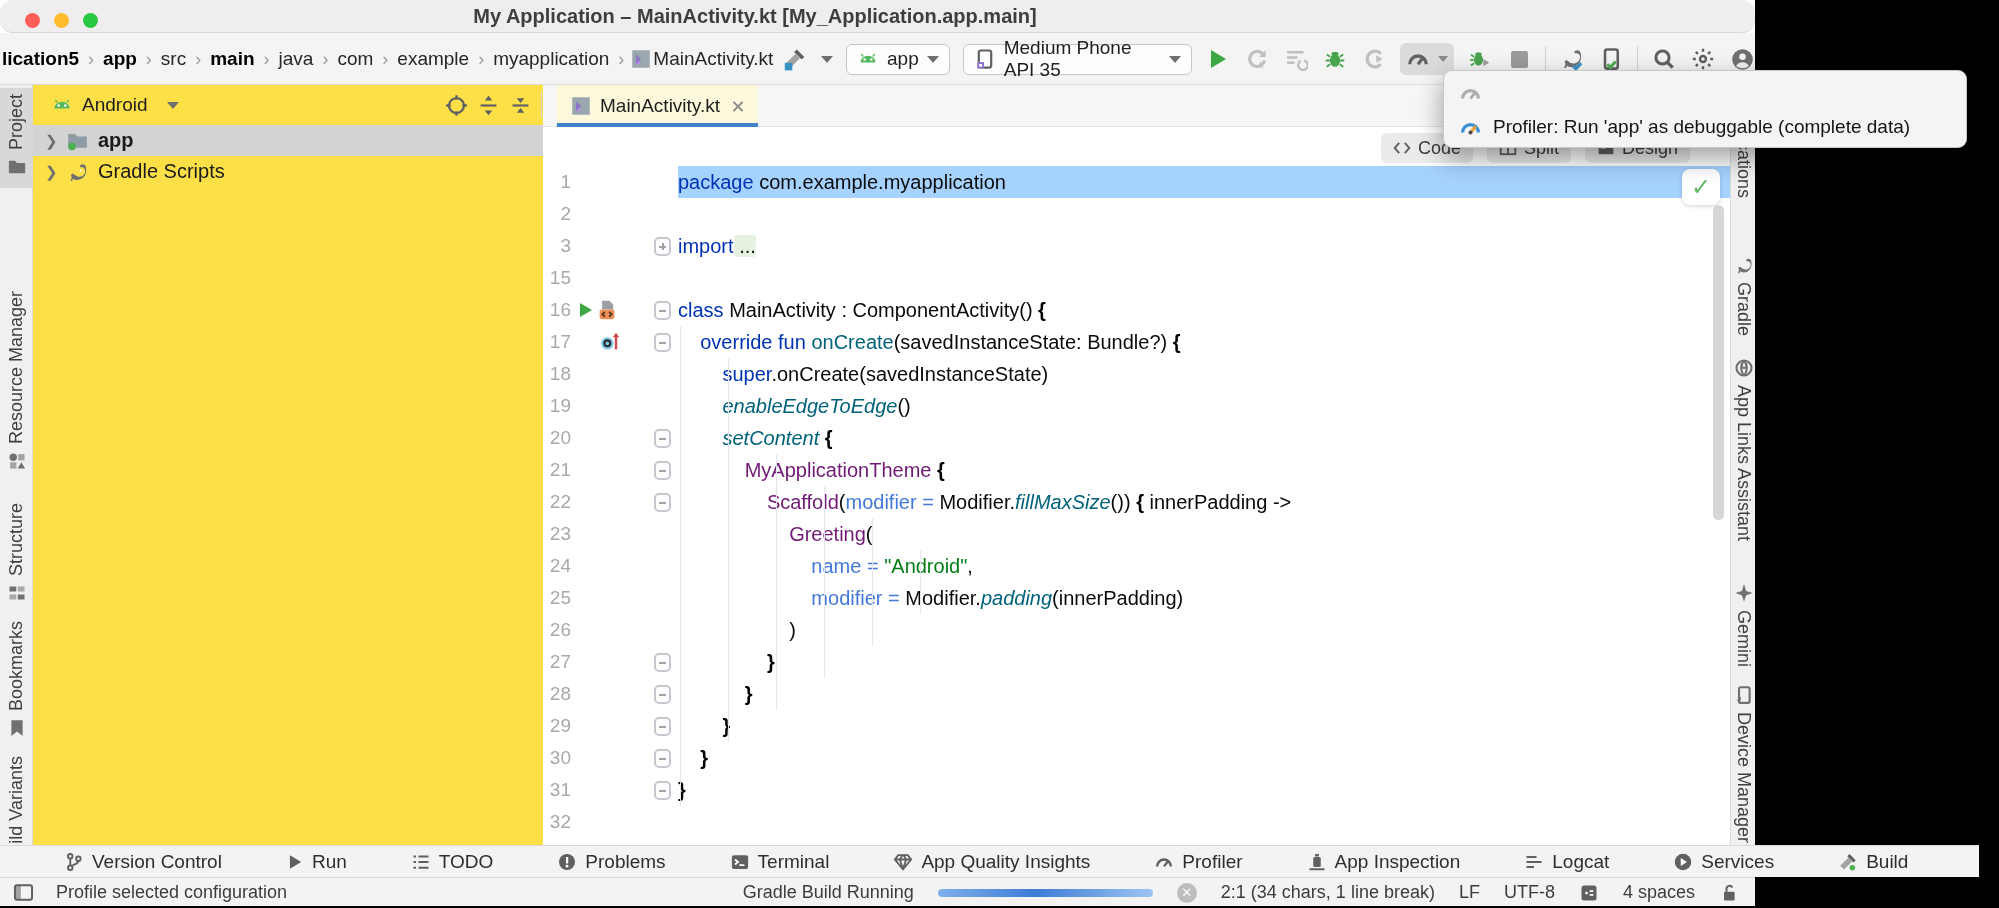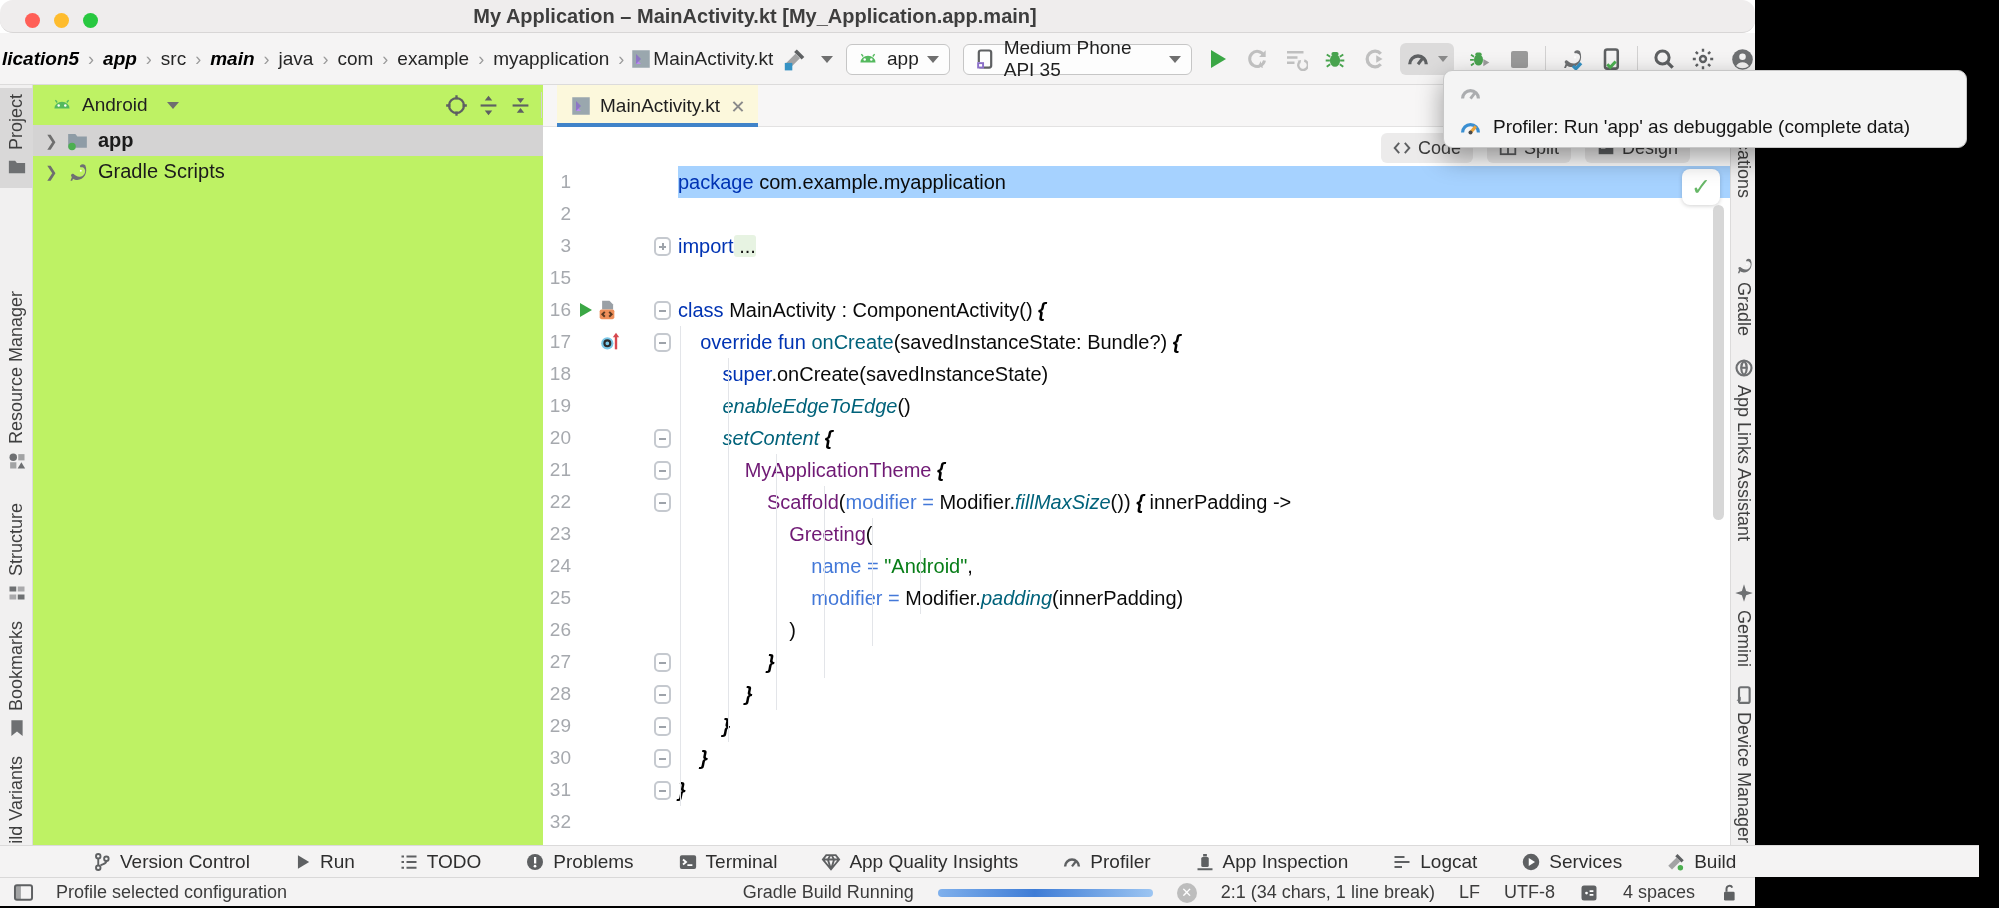--- a/index.html
+++ b/index.html
@@ -36,21 +36,21 @@
   
   #lstripe{position:absolute;left:0;top:0;width:33px;height:760px;background:#F1F0F0;border-right:1px solid #DCDBDB;}
   .ltab{position:absolute;left:0;width:33px;display:flex;flex-direction:column;align-items:center;gap:7px;color:#3F3F3F;}
   .ltab .vlab{writing-mode:vertical-rl;transform:rotate(180deg);font-size:18px;white-space:nowrap;}
   .ltab.active{background:#D9D8D8;}
   .rtab{position:absolute;left:0;width:25px;display:flex;flex-direction:column;align-items:center;gap:7px;color:#3F3F3F;}
   .rtab .vlab{writing-mode:vertical-rl;font-size:18px;white-space:nowrap;}
   #rstripe{position:absolute;left:1730px;top:0;width:25px;height:760px;background:#F1F0F0;border-left:1px solid #DCDBDB;}
 
   
-  #ppanel{position:absolute;left:33px;top:0;width:588px;height:760px;background:#bef264;border-right:1px solid #D9D8D8;}
+  #ppanel{position:absolute;left:33px;top:0;width:588px;height:760px;background:#fde047;border-right:1px solid #D9D8D8;}
   #phead{position:absolute;left:0;top:0;width:100%;height:40px;display:flex;align-items:center;padding-left:18px;gap:9px;font-size:19px;color:#1f1f1f;}
   #phead .spacer{flex:1;}
   .ptree-row{position:absolute;left:0;width:100%;height:31px;display:flex;align-items:center;gap:9px;font-size:20px;color:#1b1b1b;}
   .ptree-row .chev{color:#6F6F6F;font-size:15px;width:12px;margin-left:12px;}
   .ptree-row.sel{background:#D4D3D3;}
 
   
   #editor{position:absolute;left:543px;top:0;width:1187px;height:760px;background:#fff;}
   #tabstrip{position:absolute;left:0;top:0;width:100%;height:42px;background:#F7F6F6;border-bottom:1px solid #E3E2E2;}
   #etab{position:absolute;left:14px;top:0;height:42px;display:flex;align-items:center;gap:9px;padding:0 14px;background:#FCF8DC;font-size:19px;color:#1f1f1f;}
@@ -65,36 +65,36 @@
   .gut{width:70px;flex:none;display:flex;align-items:center;gap:4px;padding-left:3px;}
   .fcol{width:31px;flex:none;display:flex;align-items:center;justify-content:center;}
   .codetext{flex:1;white-space:pre;color:#0A0A0A;}
   .crow.sel .codetext{background:#A6D2FF;}
   .k{color:#0033B3;}
   .fd{color:#00627A;margin-top:19px;}
   .fi{color:#00627A;font-style:italic;}
   .g{color:#701a75;}
   .s{color:#077D17;}
   .na{color:#4378D8;}
-  .b{font-weight:bold;color:#000;font-style:italic;}
+  .b{font-weight:bold;color:#000;}
   .fold{background:#E7F3E2;border-radius:3px;color:#111;}
   .foldbox{width:17px;height:19px;border:2px solid #C5C9CF;border-radius:5px;background:#fff;position:relative;}
   .foldbox::after{content:"";position:absolute;left:3px;top:7px;width:7px;height:2px;background:#9EA3AA;}
   .foldbox.plus::before{content:"";position:absolute;left:5.5px;top:4.5px;width:2px;height:7px;background:#9EA3AA;}
   .guide{position:absolute;width:1px;background:#E3E5E9;}
   #checkwidget{position:absolute;right:10px;top:84px;width:38px;height:36px;background:#fff;border-radius:8px;box-shadow:0 1px 4px rgba(0,0,0,.18);display:flex;align-items:center;justify-content:center;color:#67B767;font-size:24px;font-weight:bold;}
   #escroll{position:absolute;left:1170px;top:120px;width:11px;height:315px;background:#C9C9C9;border-radius:6px;opacity:.75;}
 
   
   #popup{position:absolute;left:1443px;top:70px;width:524px;height:78px;background:#F4F4F4;border:1px solid #C7C7C7;border-radius:9px;box-shadow:0 10px 26px rgba(0,0,0,.38);padding:5px 0;z-index:50;}
   .prow{display:flex;align-items:center;gap:11px;height:34px;padding:0 15px;font-size:19px;color:#141414;white-space:nowrap;}
   .prow.dis{color:#9FA2A6;}
 
   
-  #toolwins{position:absolute;left:0;top:845px;width:1979px;height:32px;background:#F4F3F3;border-top:1px solid #DBDADA;display:flex;align-items:center;padding-left:92px;gap:44px;}
+  #toolwins{position:absolute;left:0;top:845px;width:1979px;height:32px;background:#F4F3F3;border-top:1px solid #DBDADA;display:flex;align-items:center;padding-left:64px;gap:64px;}
   .twitem{display:flex;align-items:center;gap:8px;font-size:19px;color:#2E2E2E;white-space:nowrap;}
   #statusbar{position:absolute;left:0;top:877px;width:1755px;height:29px;background:#F4F3F3;border-top:1px solid #D9D8D8;font-size:18px;color:#3C3C3C;padding-left:11px;}
   #status-left{position:absolute;left:13px;top:0;height:29px;display:flex;align-items:center;gap:22px;}
   #status-right{position:absolute;right:16px;top:0;height:29px;display:flex;align-items:center;gap:24px;white-space:nowrap;}
   #progress{width:215px;height:8px;border-radius:4px;background:linear-gradient(90deg,#7FB0EC 0%,#3E7CD6 45%,#9CC5F2 100%);}
   #cancelbtn{width:20px;height:20px;border-radius:50%;background:#BDBDBD;color:#fff;font-size:13px;display:flex;align-items:center;justify-content:center;}
 
   .playtri{width:0;height:0;border-top:9px solid transparent;border-bottom:9px solid transparent;border-left:15px solid #3BA745;}
   .playtri.sm{border-top-width:7px;border-bottom-width:7px;border-left-width:12px;}
   .stopsq{width:17px;height:17px;background:#9B9B9B;border-radius:2px;}

